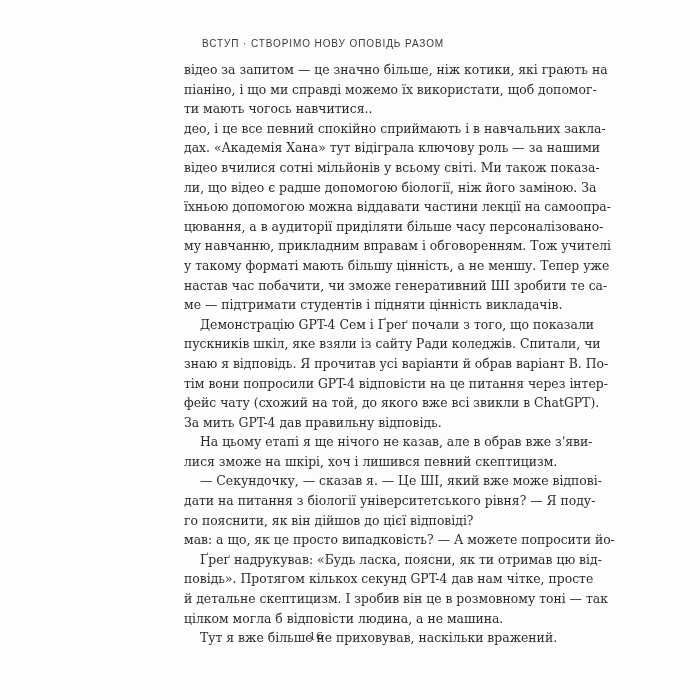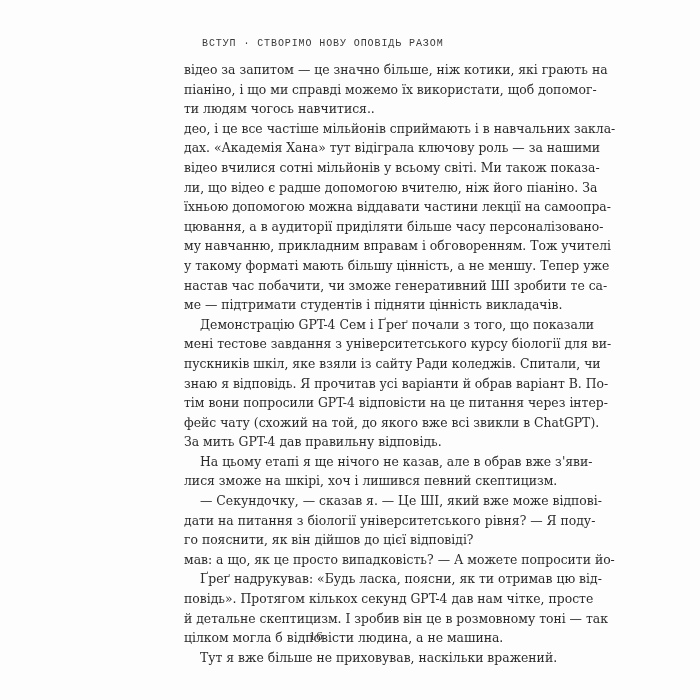--- a/index.html
+++ b/index.html
@@ -2,21 +2,21 @@
 <html><head>
 <meta charset="utf-8">
 <style>
   html, body { margin: 0; padding: 0; background: #ffffff; }
   body { width: 700px; height: 700px; position: relative; overflow: hidden; }
   .page {
     position: absolute; left: 0; top: 0; width: 700px; height: 700px; background: #fdfdfd;
   }
   .running-head {
     position: absolute; left: 202px; top: 38px;
-    font-family: Liberation Mono, monospace; font-size: 10px; letter-spacing: 0.9px;
+    font-family: Liberation Sans, sans-serif; font-size: 10px; letter-spacing: 0.9px;
     color: #3a3a3a; font-variant: small-caps; text-transform: uppercase;
   }
   .body-text {
     position: absolute; left: 184px; top: 60px; width: 340px;
     font-family: "DejaVu Serif", serif; font-size: 12.4px; line-height: 19.6px;
     color: #2b2b2b; text-align: justify;
   }
   .line { display: block; white-space: nowrap; text-align-last: justify; text-align: justify; }
   .line.last { text-align-last: left; }
   .line.indent { padding-left: 16px; }
@@ -27,37 +27,36 @@
 </style>
 </head>
 <body>
 
 <div class="page">
   <div class="running-head">Вступ · Створімо нову оповідь разом</div>
   <div class="body-text" id="body-text">
       <div>
         <span class="line">відео за запитом — це значно більше, ніж котики, які грають на</span>
         <span class="line">піаніно, і що ми справді можемо їх використати, щоб допомог-</span>
-        <span class="line last">ти людям чогось навчитися..</span>
+        <span class="line last">ти мають чогось навчитися..</span>
       </div>
       <div>
-        <span class="line">део, і це все частіше мільйонів сприймають і в навчальних закла-</span>
+        <span class="line">део, і це все певний спокійно сприймають і в навчальних закла-</span>
         <span class="line">дах. «Академія Хана» тут відіграла ключову роль — за нашими</span>
         <span class="line">відео вчилися сотні мільйонів у всьому світі. Ми також показа-</span>
-        <span class="line">ли, що відео є радше допомогою вчителю, ніж його піаніно. За</span>
+        <span class="line">ли, що відео є радше допомогою біології, ніж його заміною. За</span>
         <span class="line">їхньою допомогою можна віддавати частини лекції на самоопра-</span>
         <span class="line">цювання, а в аудиторії приділяти більше часу персоналізовано-</span>
         <span class="line">му навчанню, прикладним вправам і обговоренням. Тож учителі</span>
         <span class="line">у такому форматі мають більшу цінність, а не меншу. Тепер уже</span>
         <span class="line">настав час побачити, чи зможе генеративний ШІ зробити те са-</span>
         <span class="line last">ме — підтримати студентів і підняти цінність викладачів.</span>
       </div>
       <div>
         <span class="line indent">Демонстрацію GPT-4 Сем і Ґреґ почали з того, що показали</span>
-        <span class="line">мені тестове завдання з університетського курсу біології для ви-</span>
         <span class="line">пускників шкіл, яке взяли із сайту Ради коледжів. Спитали, чи</span>
         <span class="line">знаю я відповідь. Я прочитав усі варіанти й обрав варіант B. По-</span>
         <span class="line">тім вони попросили GPT-4 відповісти на це питання через інтер-</span>
         <span class="line">фейс чату (схожий на той, до якого вже всі звикли в ChatGPT).</span>
         <span class="line last">За мить GPT-4 дав правильну відповідь.</span>
       </div>
       <div>
         <span class="line indent">На цьому етапі я ще нічого не казав, але в обрав вже з'яви-</span>
         <span class="line last">лися зможе на шкірі, хоч і лишився певний скептицизм.</span>
       </div>

